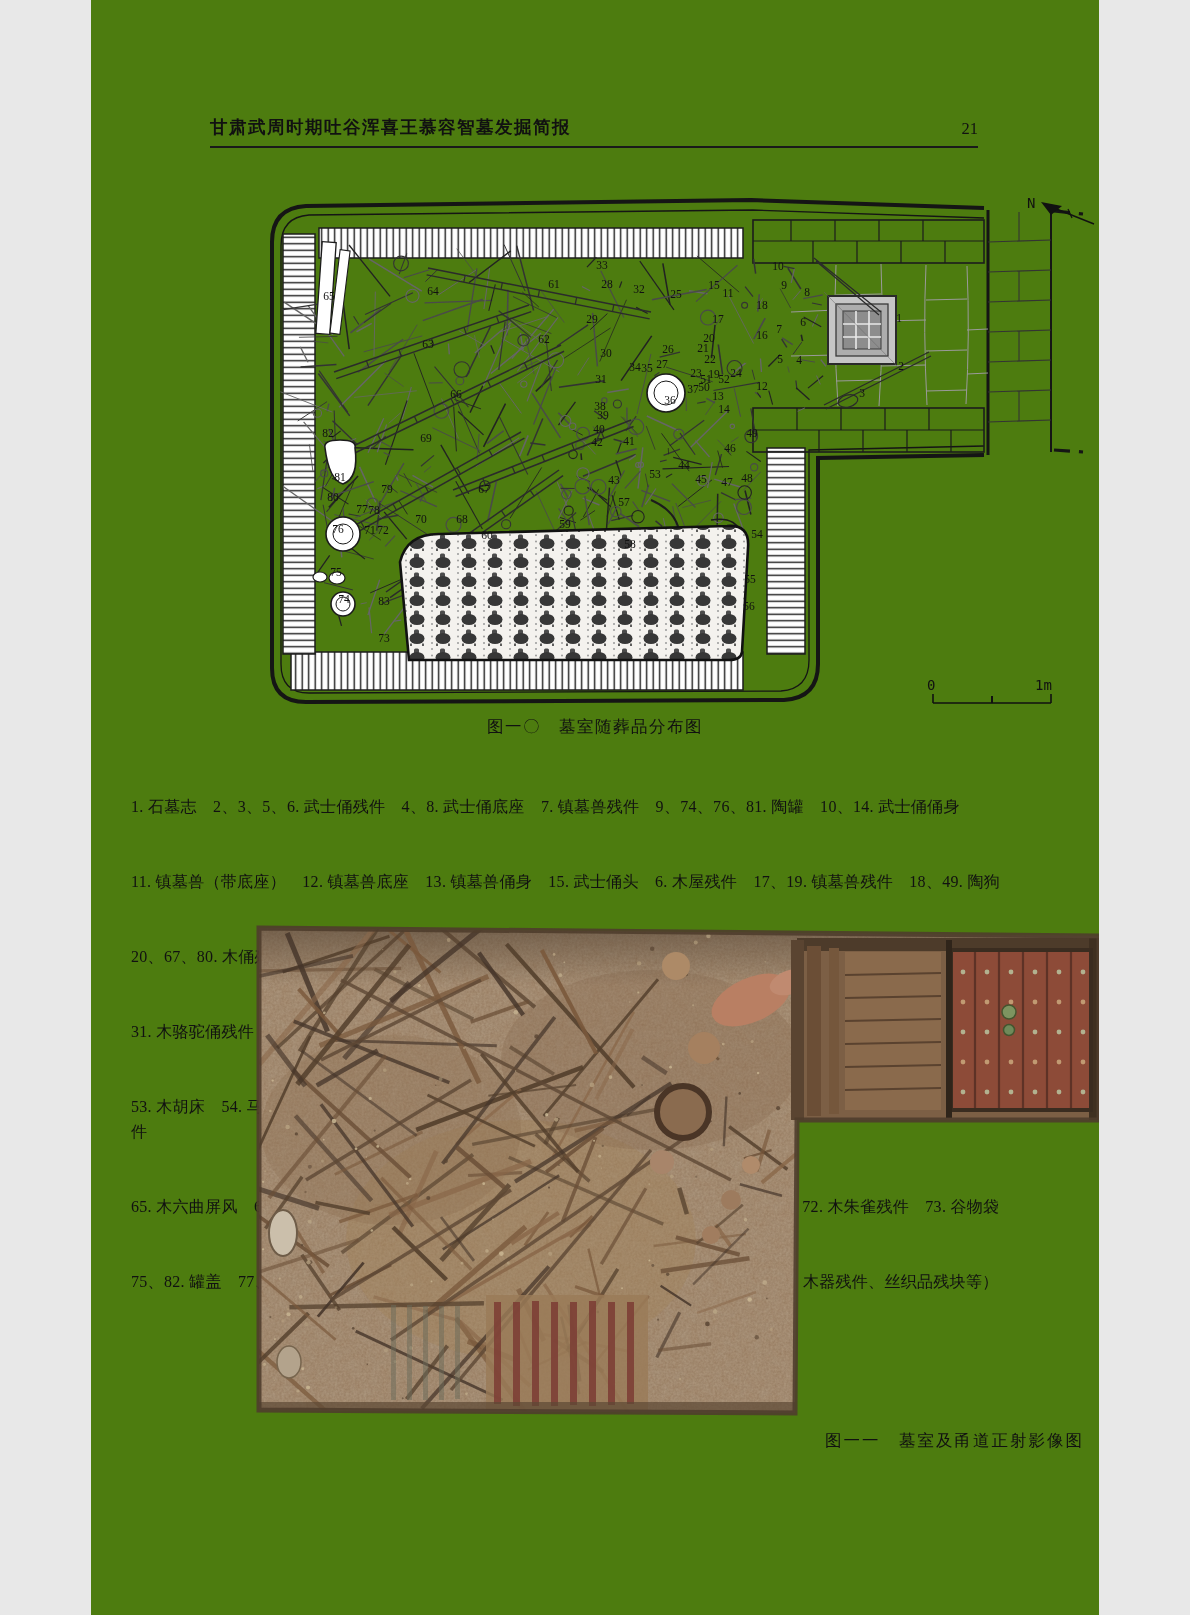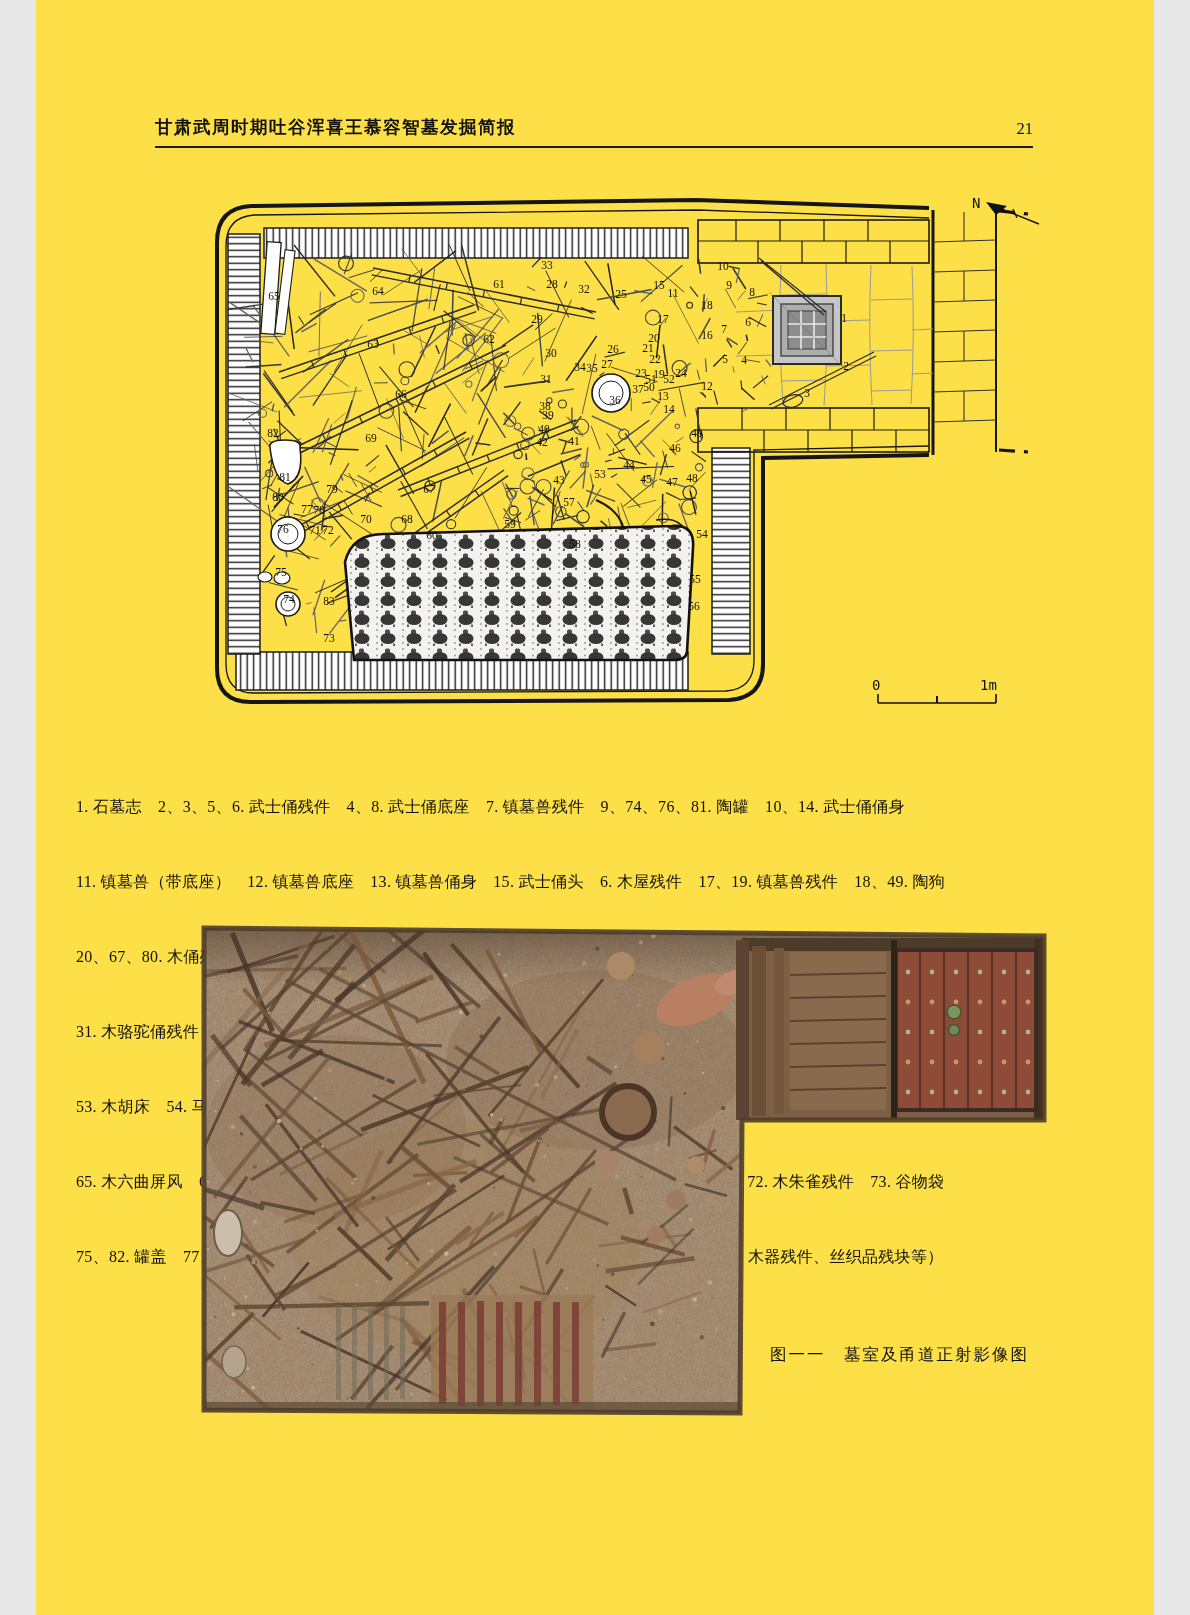--- a/index.html
+++ b/index.html
@@ -1,26 +1,26 @@
 <!DOCTYPE html>
 <html><head>
 <meta charset="utf-8">
 <style>
   html,body{margin:0;padding:0;background:#e8e8e8;}
-  .page{position:relative;width:1118px;height:1615px;background:#fde047;margin:0 auto;
+  .page{position:relative;width:1008px;height:1615px;background:#4d7c0f;margin:0 auto;
         font-family:"Liberation Serif",serif;color:#111;overflow:hidden;}
   .hdr{position:absolute;left:119px;right:121px;top:104px;height:44px;
        border-bottom:2px solid #1a1a1a;display:flex;justify-content:space-between;
        align-items:flex-end;padding-bottom:7px;box-sizing:border-box;}
   .hdr-title{font-family:"Liberation Sans",sans-serif;font-weight:bold;font-size:17.5px;letter-spacing:1.5px;}
   .hdr-page{font-size:16.5px;}
   .cap1{position:absolute;top:716px;left:0;width:100%;text-align:center;font-size:16.5px;letter-spacing:1.5px;}
   .legend{position:absolute;top:744px;left:40px;right:40px;text-align:left;
           font-size:16px;line-height:25px;letter-spacing:.3px;white-space:pre-wrap;}
-  .cap2{position:absolute;left:734px;top:1344px;font-size:16.5px;letter-spacing:2px;}
+  .cap2{position:absolute;left:734px;top:1430px;font-size:16.5px;letter-spacing:2px;}
   svg{position:absolute;left:0;}
   #plan-svg{top:0;}
   #photo-svg{top:900px;}
   #plan-labels text{font-family:"Liberation Serif",serif;font-size:11.5px;fill:#111;text-anchor:middle;}
   .svgtext{font-family:"DejaVu Sans Mono",monospace;font-size:14px;fill:#111;}
 </style>
 </head>
 <body>
 
 <div class="page">
@@ -669,20 +669,21 @@
     <g>
       <text x="836" y="690" class="svgtext">0</text>
       <text x="944" y="690" class="svgtext">1m</text>
       <line x1="842" y1="703" x2="960" y2="703" stroke="#111" stroke-width="1.6"></line>
       <line x1="842" y1="703" x2="842" y2="694" stroke="#111" stroke-width="1.6"></line>
       <line x1="901" y1="703" x2="901" y2="696" stroke="#111" stroke-width="2"></line>
       <line x1="960" y1="703" x2="960" y2="694" stroke="#111" stroke-width="1.6"></line>
     </g>
   </svg>
 
+  <div class="cap1">图一〇　墓室随葬品分布图</div>
 
   <div class="legend">
     <div>1. 石墓志　2、3、5、6. 武士俑残件　4、8. 武士俑底座　7. 镇墓兽残件　9、74、76、81. 陶罐　10、14. 武士俑俑身</div>
     <div>11. 镇墓兽（带底座）　12. 镇墓兽底座　13. 镇墓兽俑身　15. 武士俑头　6. 木屋残件　17、19. 镇墓兽残件　18、49. 陶狗</div>
     <div>20、67、80. 木俑残件　21 ～ 24. 木风帽俑　25. 木马俑身　26. 木马车　27. 木厨具　28、29. 木俑　30. 木骆驼俑身</div>
     <div>31. 木骆驼俑残件　32. 木马残件　33. 木俑残件　34、35. 木朱雀　36. 陶盆　37、52. 陶鸡　38 ～ 48. 陶骑马俑　50、51. 陶羊</div>
     <div>53. 木胡床　54. 马鞍　55、61、64. 丝织品　56. 木器残件　57. 皮盒　58. 胡禄　59. 木弓　60. 铁甲　62、63、66、69. 木床榻构件</div>
     <div>65. 木六曲屏风　68. 铁胄　70. 漆盘（内有漆碗、银筷、银匙、核桃、面食等）　71. 木玄武　72. 木朱雀残件　73. 谷物袋</div>
     <div>75、82. 罐盖　77、78. 木俑残件　79. 嵌金腰带　83. 漆盘（内有羊骨架、木朱雀尾、铜饰件、木器残件、丝织品残块等）</div>
   </div>

